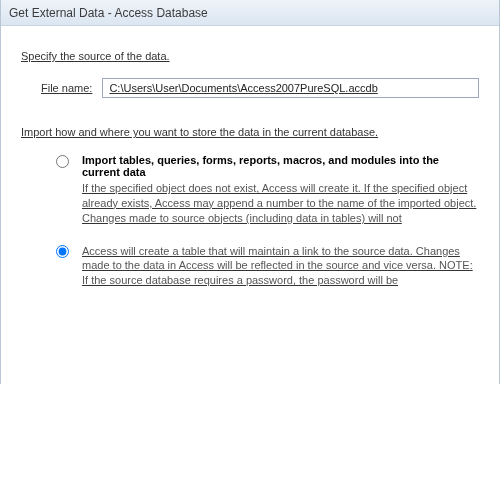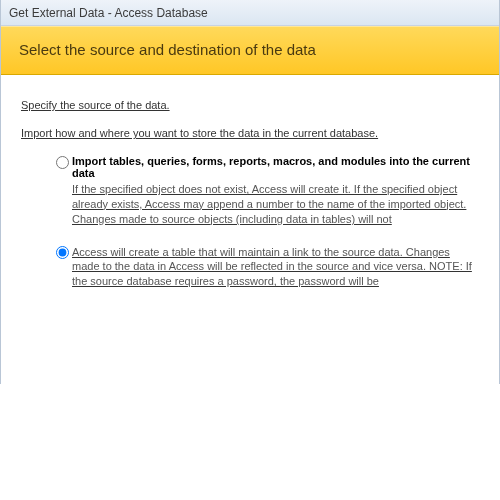--- a/index.html
+++ b/index.html
@@ -72,20 +72,21 @@
     font-family: inherit;
     font-size: 11px;
     padding: 2px 6px;
     color: #222;
   }
   .opt {
     display: flex;
     align-items: flex-start;
     margin-left: 30px;
     margin-bottom: 18px;
+    gap: 10px;
     justify-content: space-between;
   }
   .radio {
     margin-top: 1px;
     flex: 0 0 auto;
   }
   .opt-text { flex: 1; }
   .opt-title {
     font-weight: 700;
     font-size: 11px;
@@ -105,28 +106,29 @@
 </style>
 </head>
 <body>
 
 <div class="window">
   <div class="titlebar">
     <span>Get External Data - Access Database</span>
   </div>
 
   <div class="content">
-    <div class="banner">
-      <h1>Select the source and destination of the data</h1>
-    </div>
 
     <div class="body-area">
 
       <div class="section-label">Specify the source of the data.</div>
 
+      <div class="file-row">
+        <span class="file-label"><span class="u">F</span><span>ile name:</span></span>
+        <input type="text" class="file-input" value="C:\Users\User\Documents\Access2007PureSQL.accdb" style="">
+      </div>
 
       <div class="section-label">Import how and where you want to store the data in the current database.</div>
 
       <div class="opt">
         <input type="radio" name="mode" class="radio" style="">
         <div class="opt-text">
           <span class="opt-title">Import tables, queries, forms, reports, macros, and modules into the current data</span>
           <div class="opt-desc">If the specified object does not exist, Access will create it. If the specified object already exists, Access may append a number to the name of the imported object. Changes made to source objects (including data in tables) will not </div>
         </div>
       </div>

